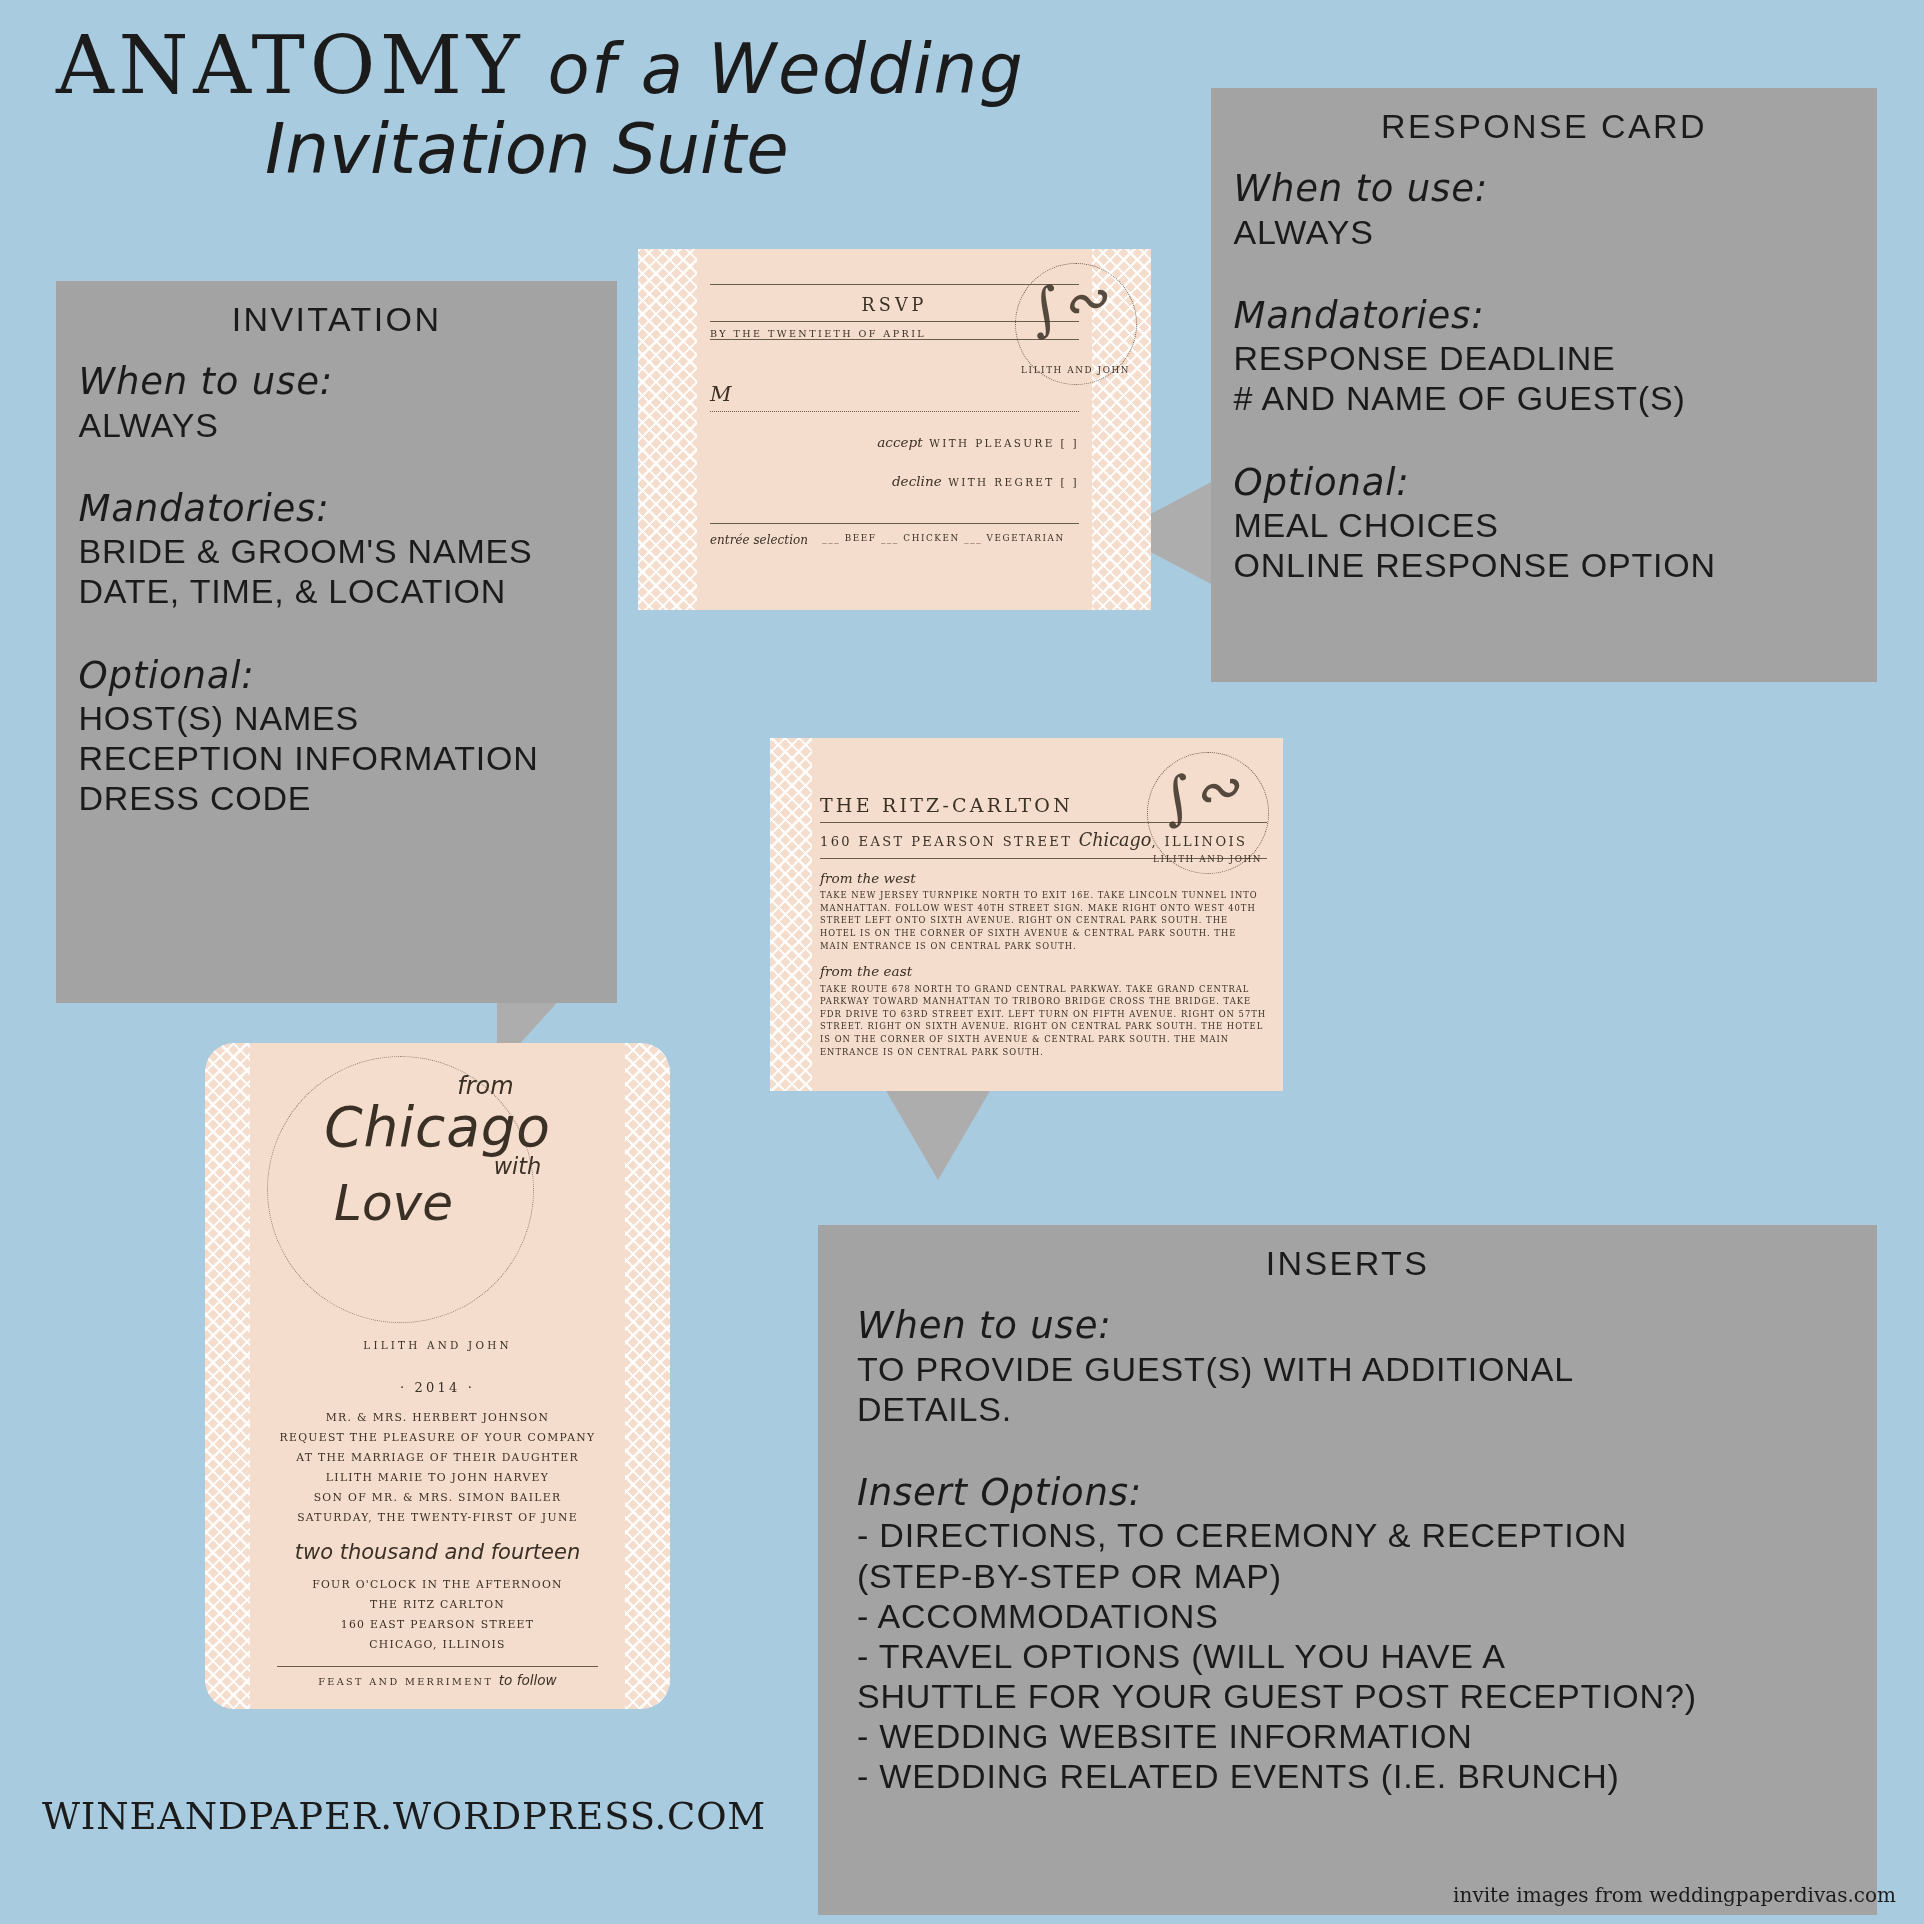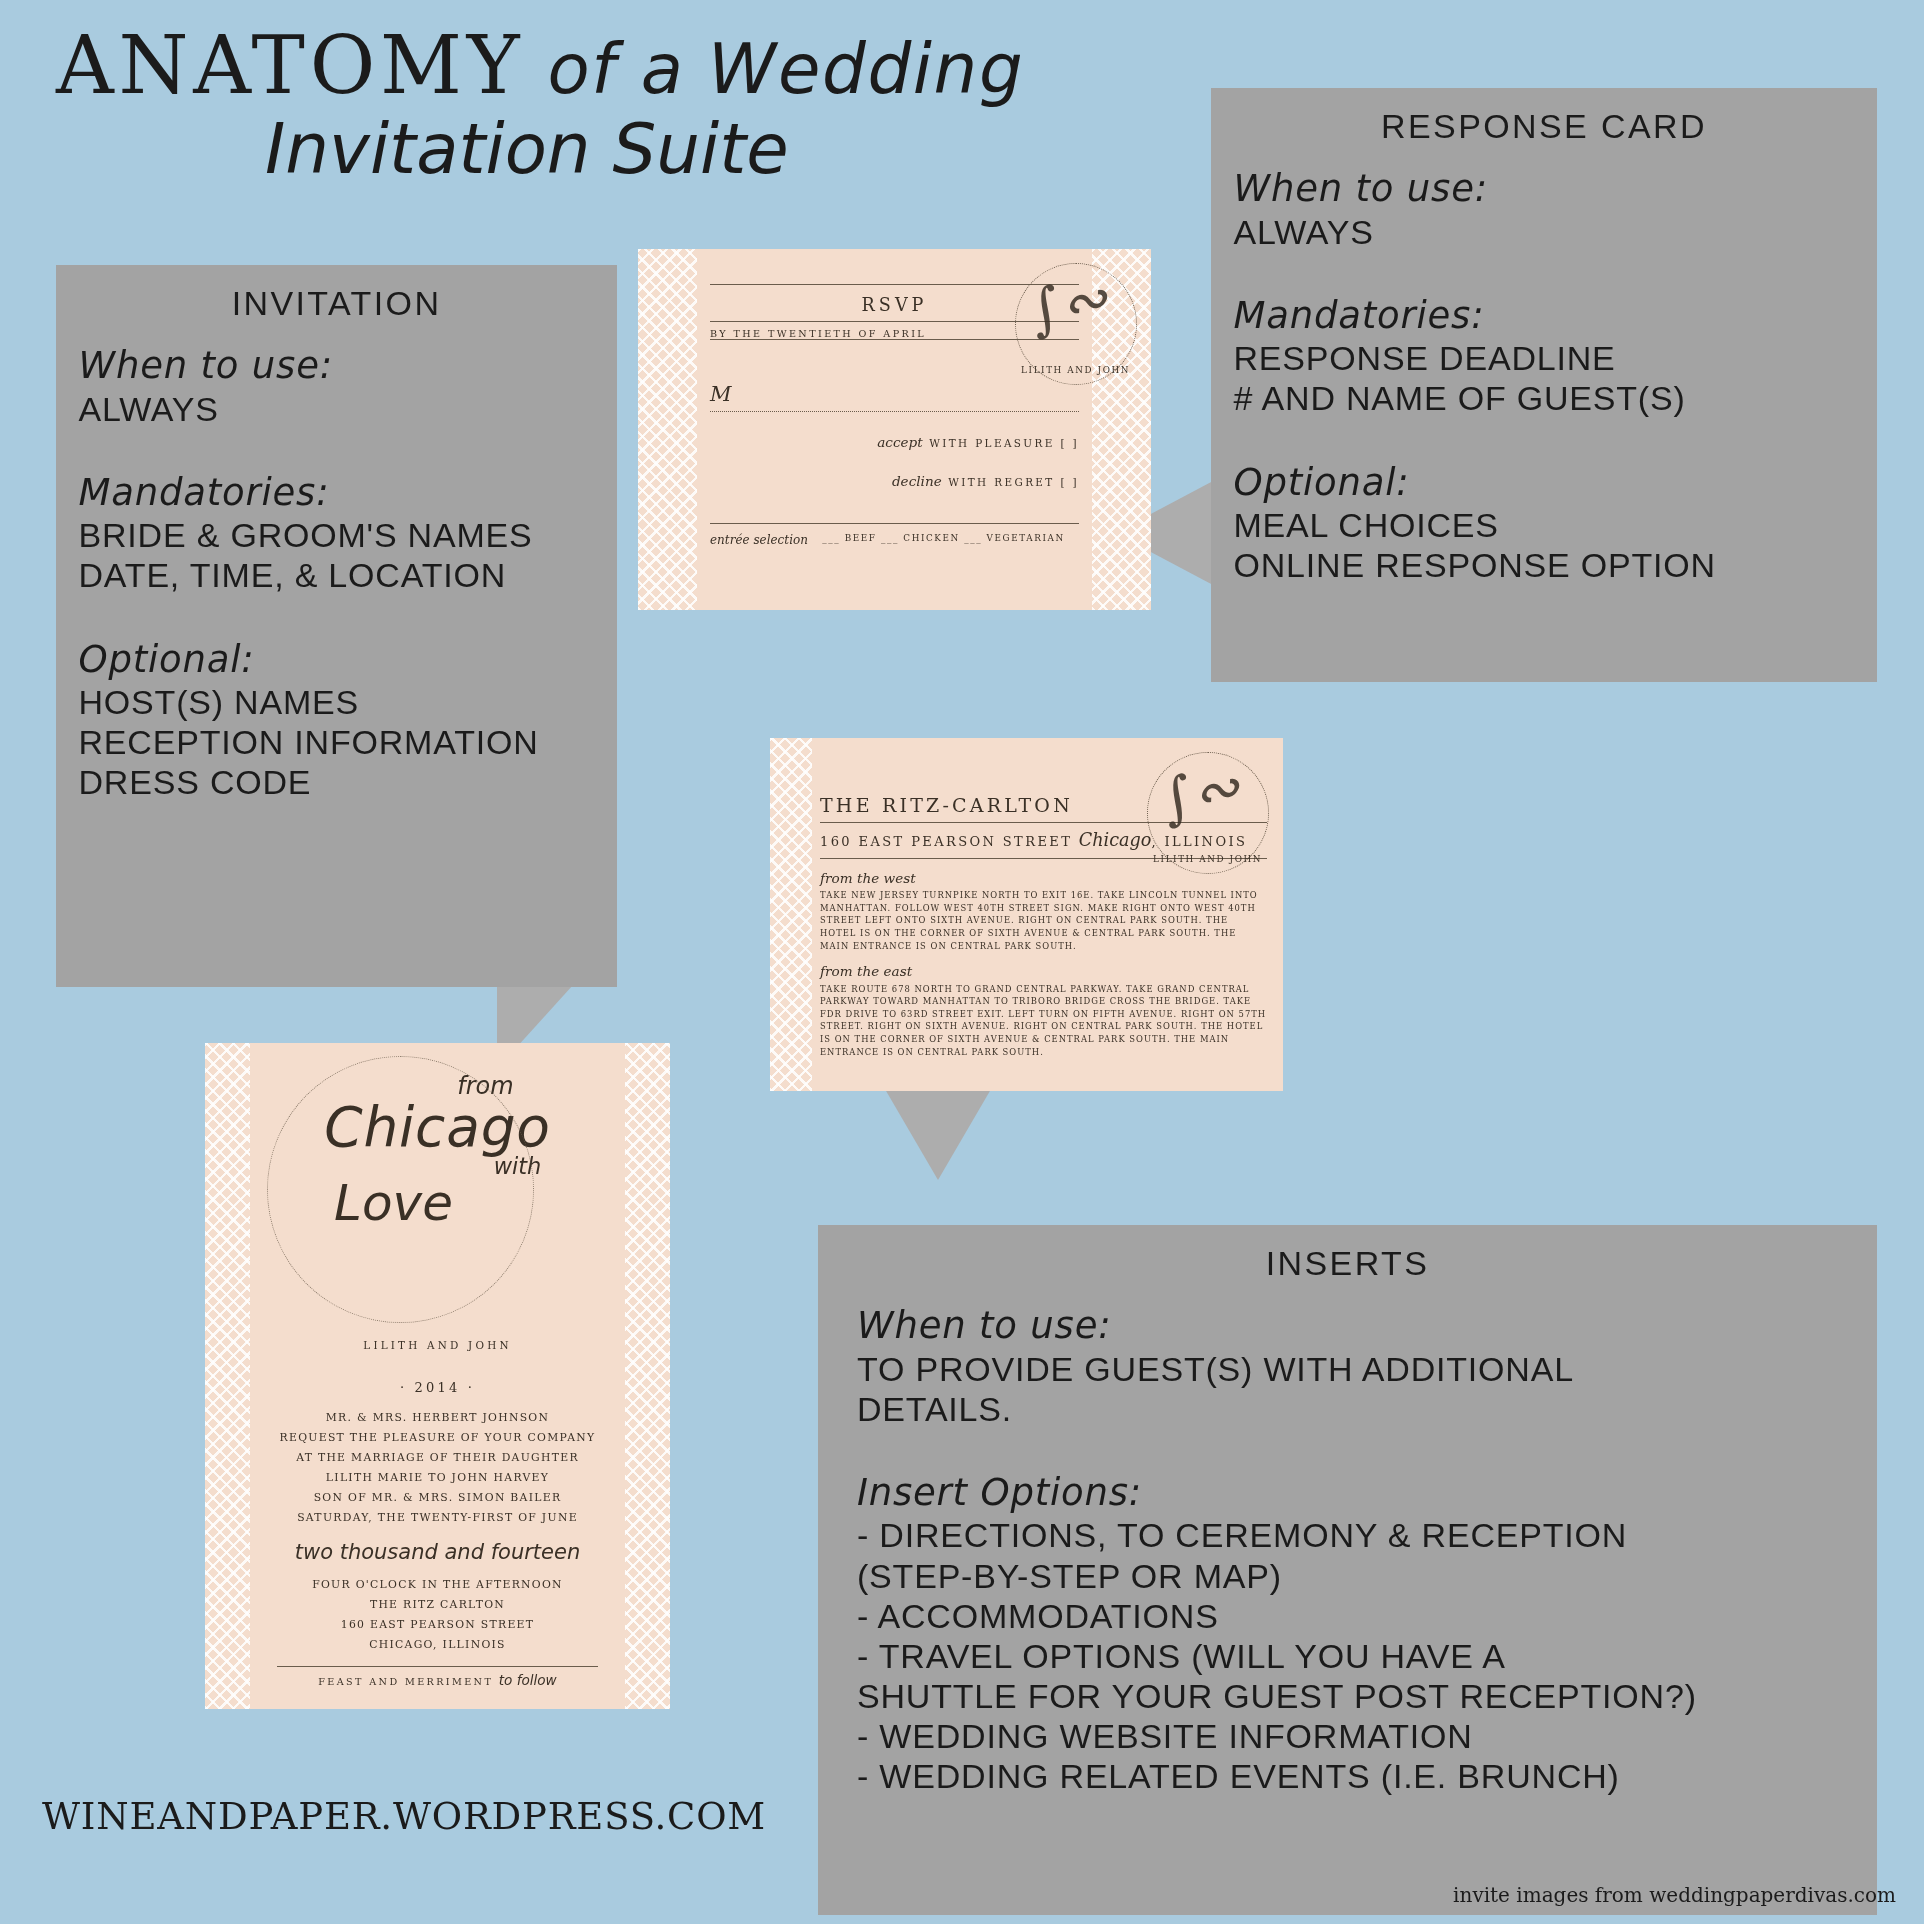--- a/index.html
+++ b/index.html
@@ -86,21 +86,21 @@
   
   .ptr {
     position: absolute;
     width: 0;
     height: 0;
   }
 
   
   #panel-invitation {
     left: 56px;
-    top: 265px;
+    top: 281px;
     width: 561px;
     height: 722px;
     padding: 19px 22.5px;
   }
   #ptr-invitation {
     left: 497px;
     top: 985px;
     border-left: 76px solid #adadad;
     border-right: 0 solid transparent;
     border-bottom: 84px solid transparent;
@@ -287,20 +287,21 @@
     letter-spacing: 1px;
     line-height: 1.5;
   }
 
   
   #card-invite {
     left: 205px;
     top: 1043px;
     width: 465px;
     height: 666px;
+    border-radius: 29px;
   }
   #card-invite .lace.l { left: 0; width: 45px; }
   #card-invite .lace.r { right: 0; width: 45px; }
   .inv-hero {
     position: absolute;
     left: 48px; right: 48px; top: 8px;
     height: 305px;
     text-align: center;
   }
   .inv-hero .from {

